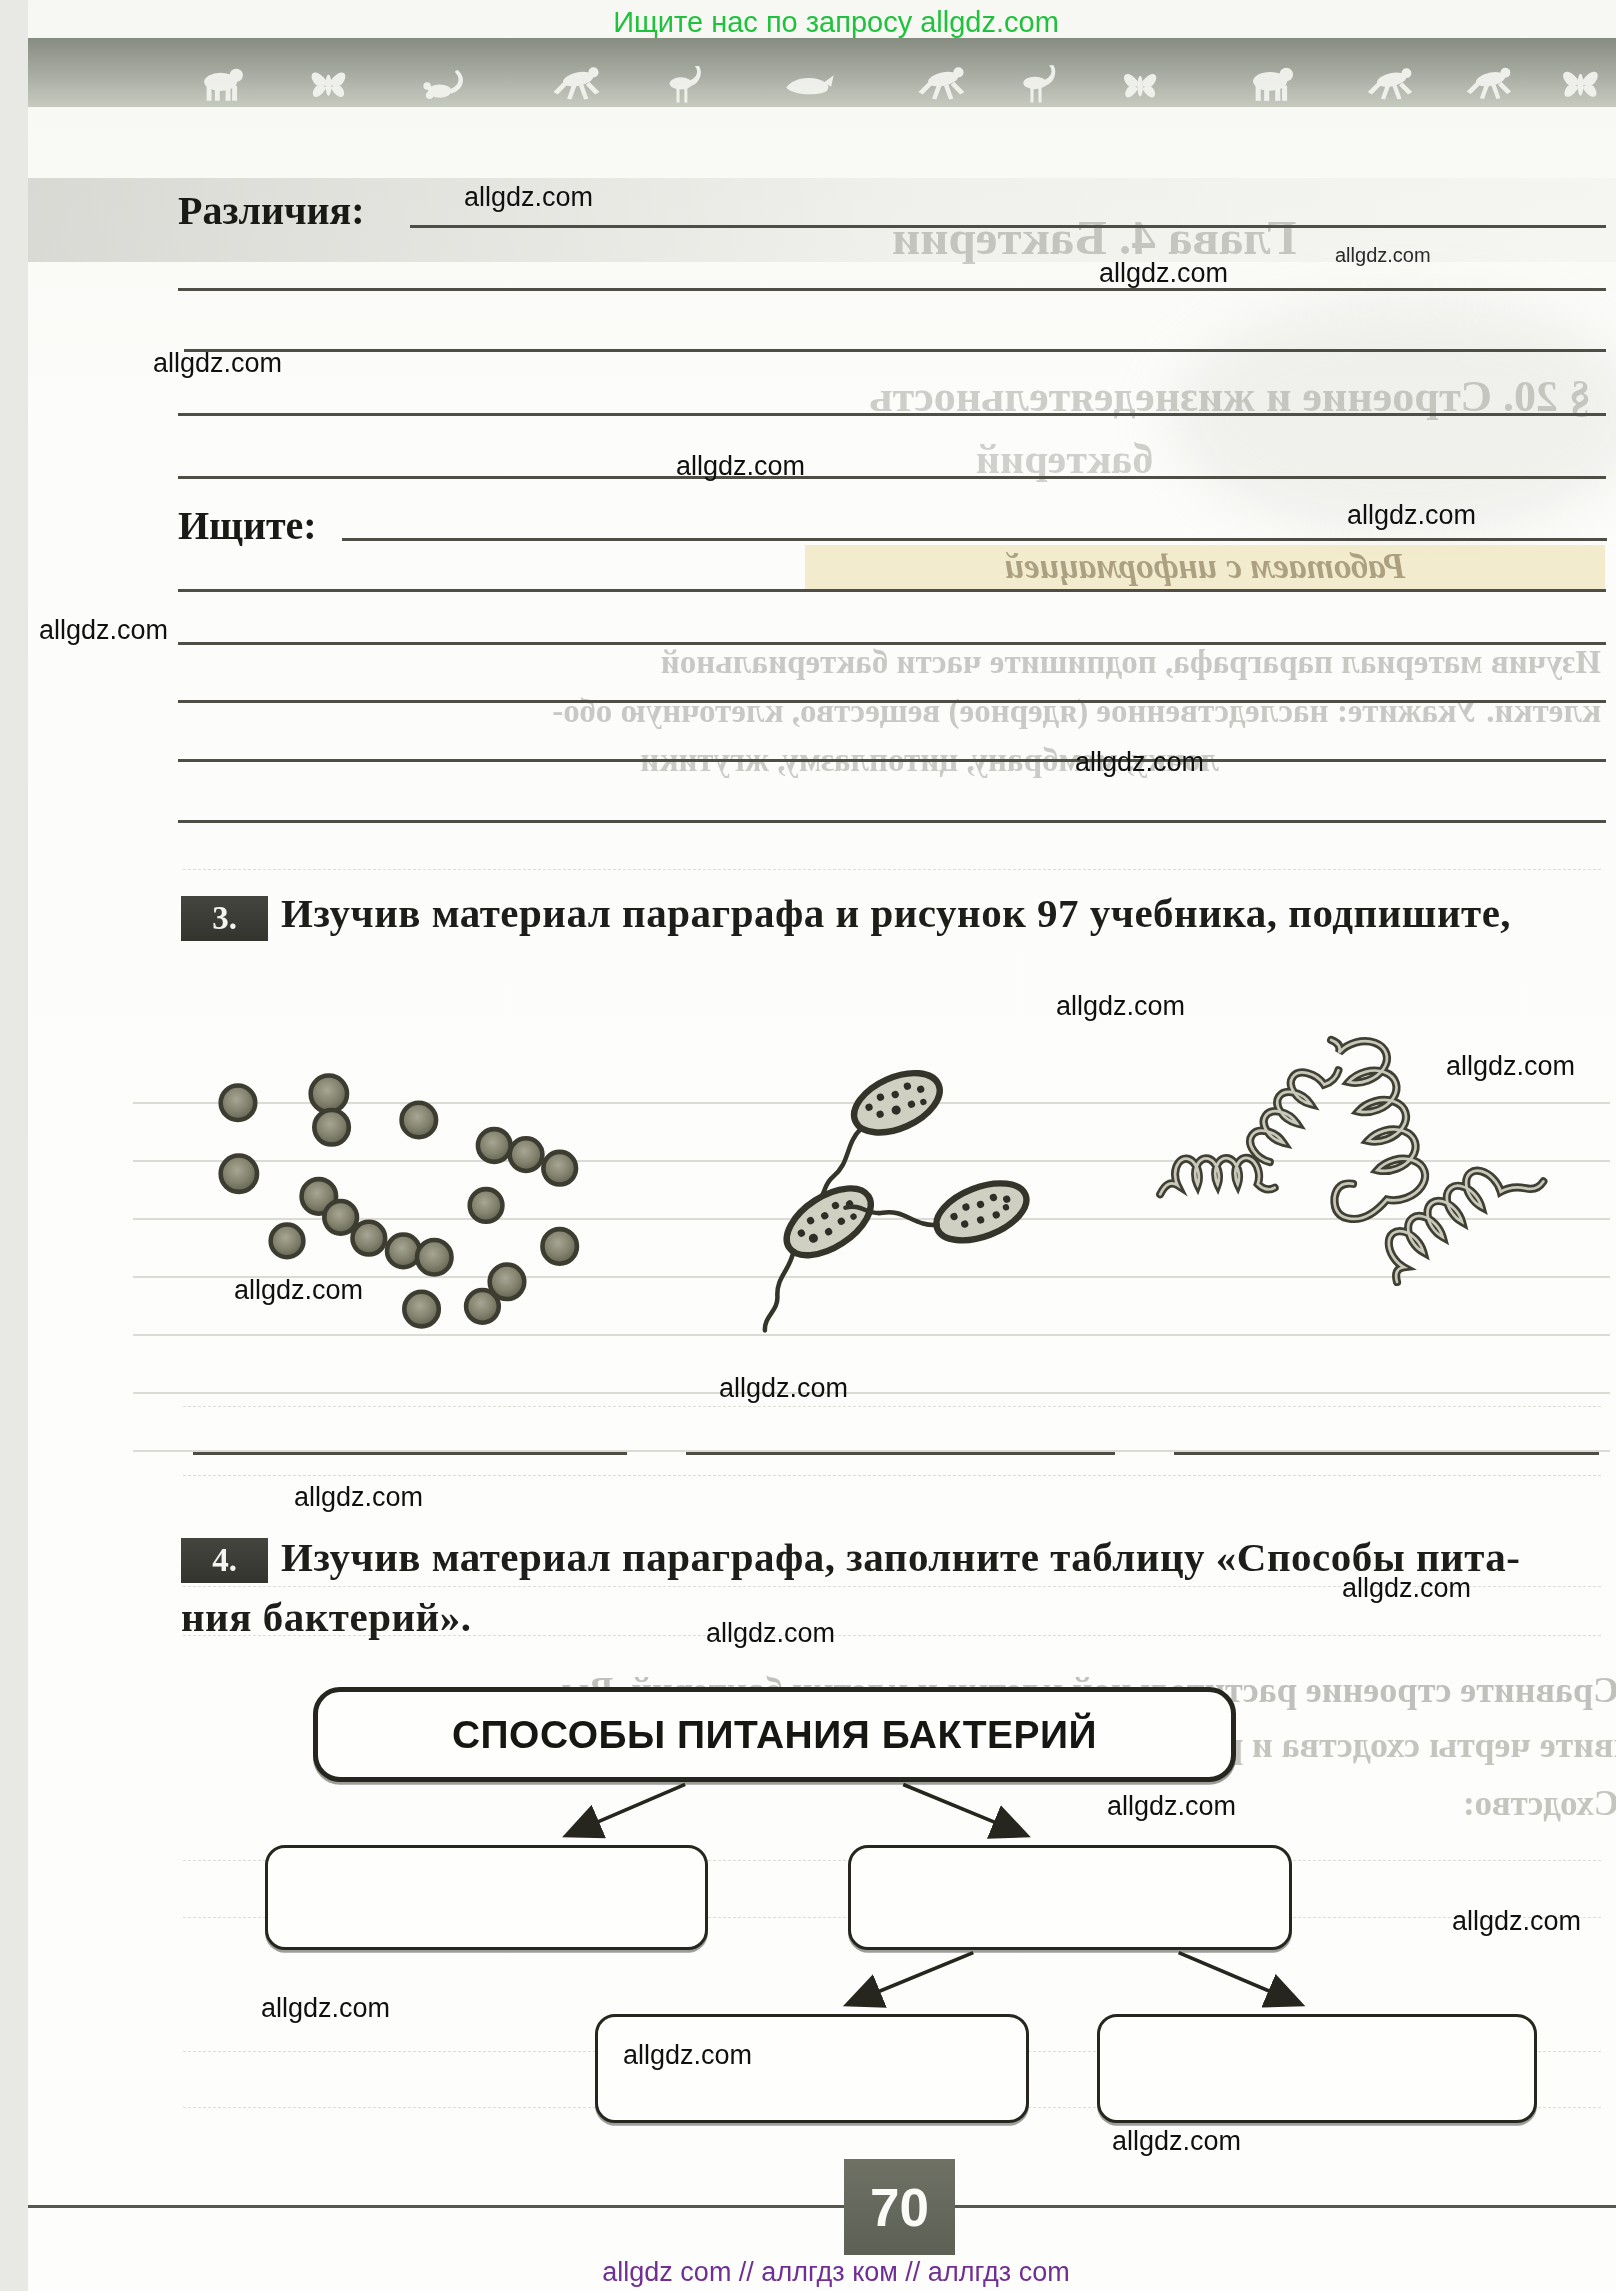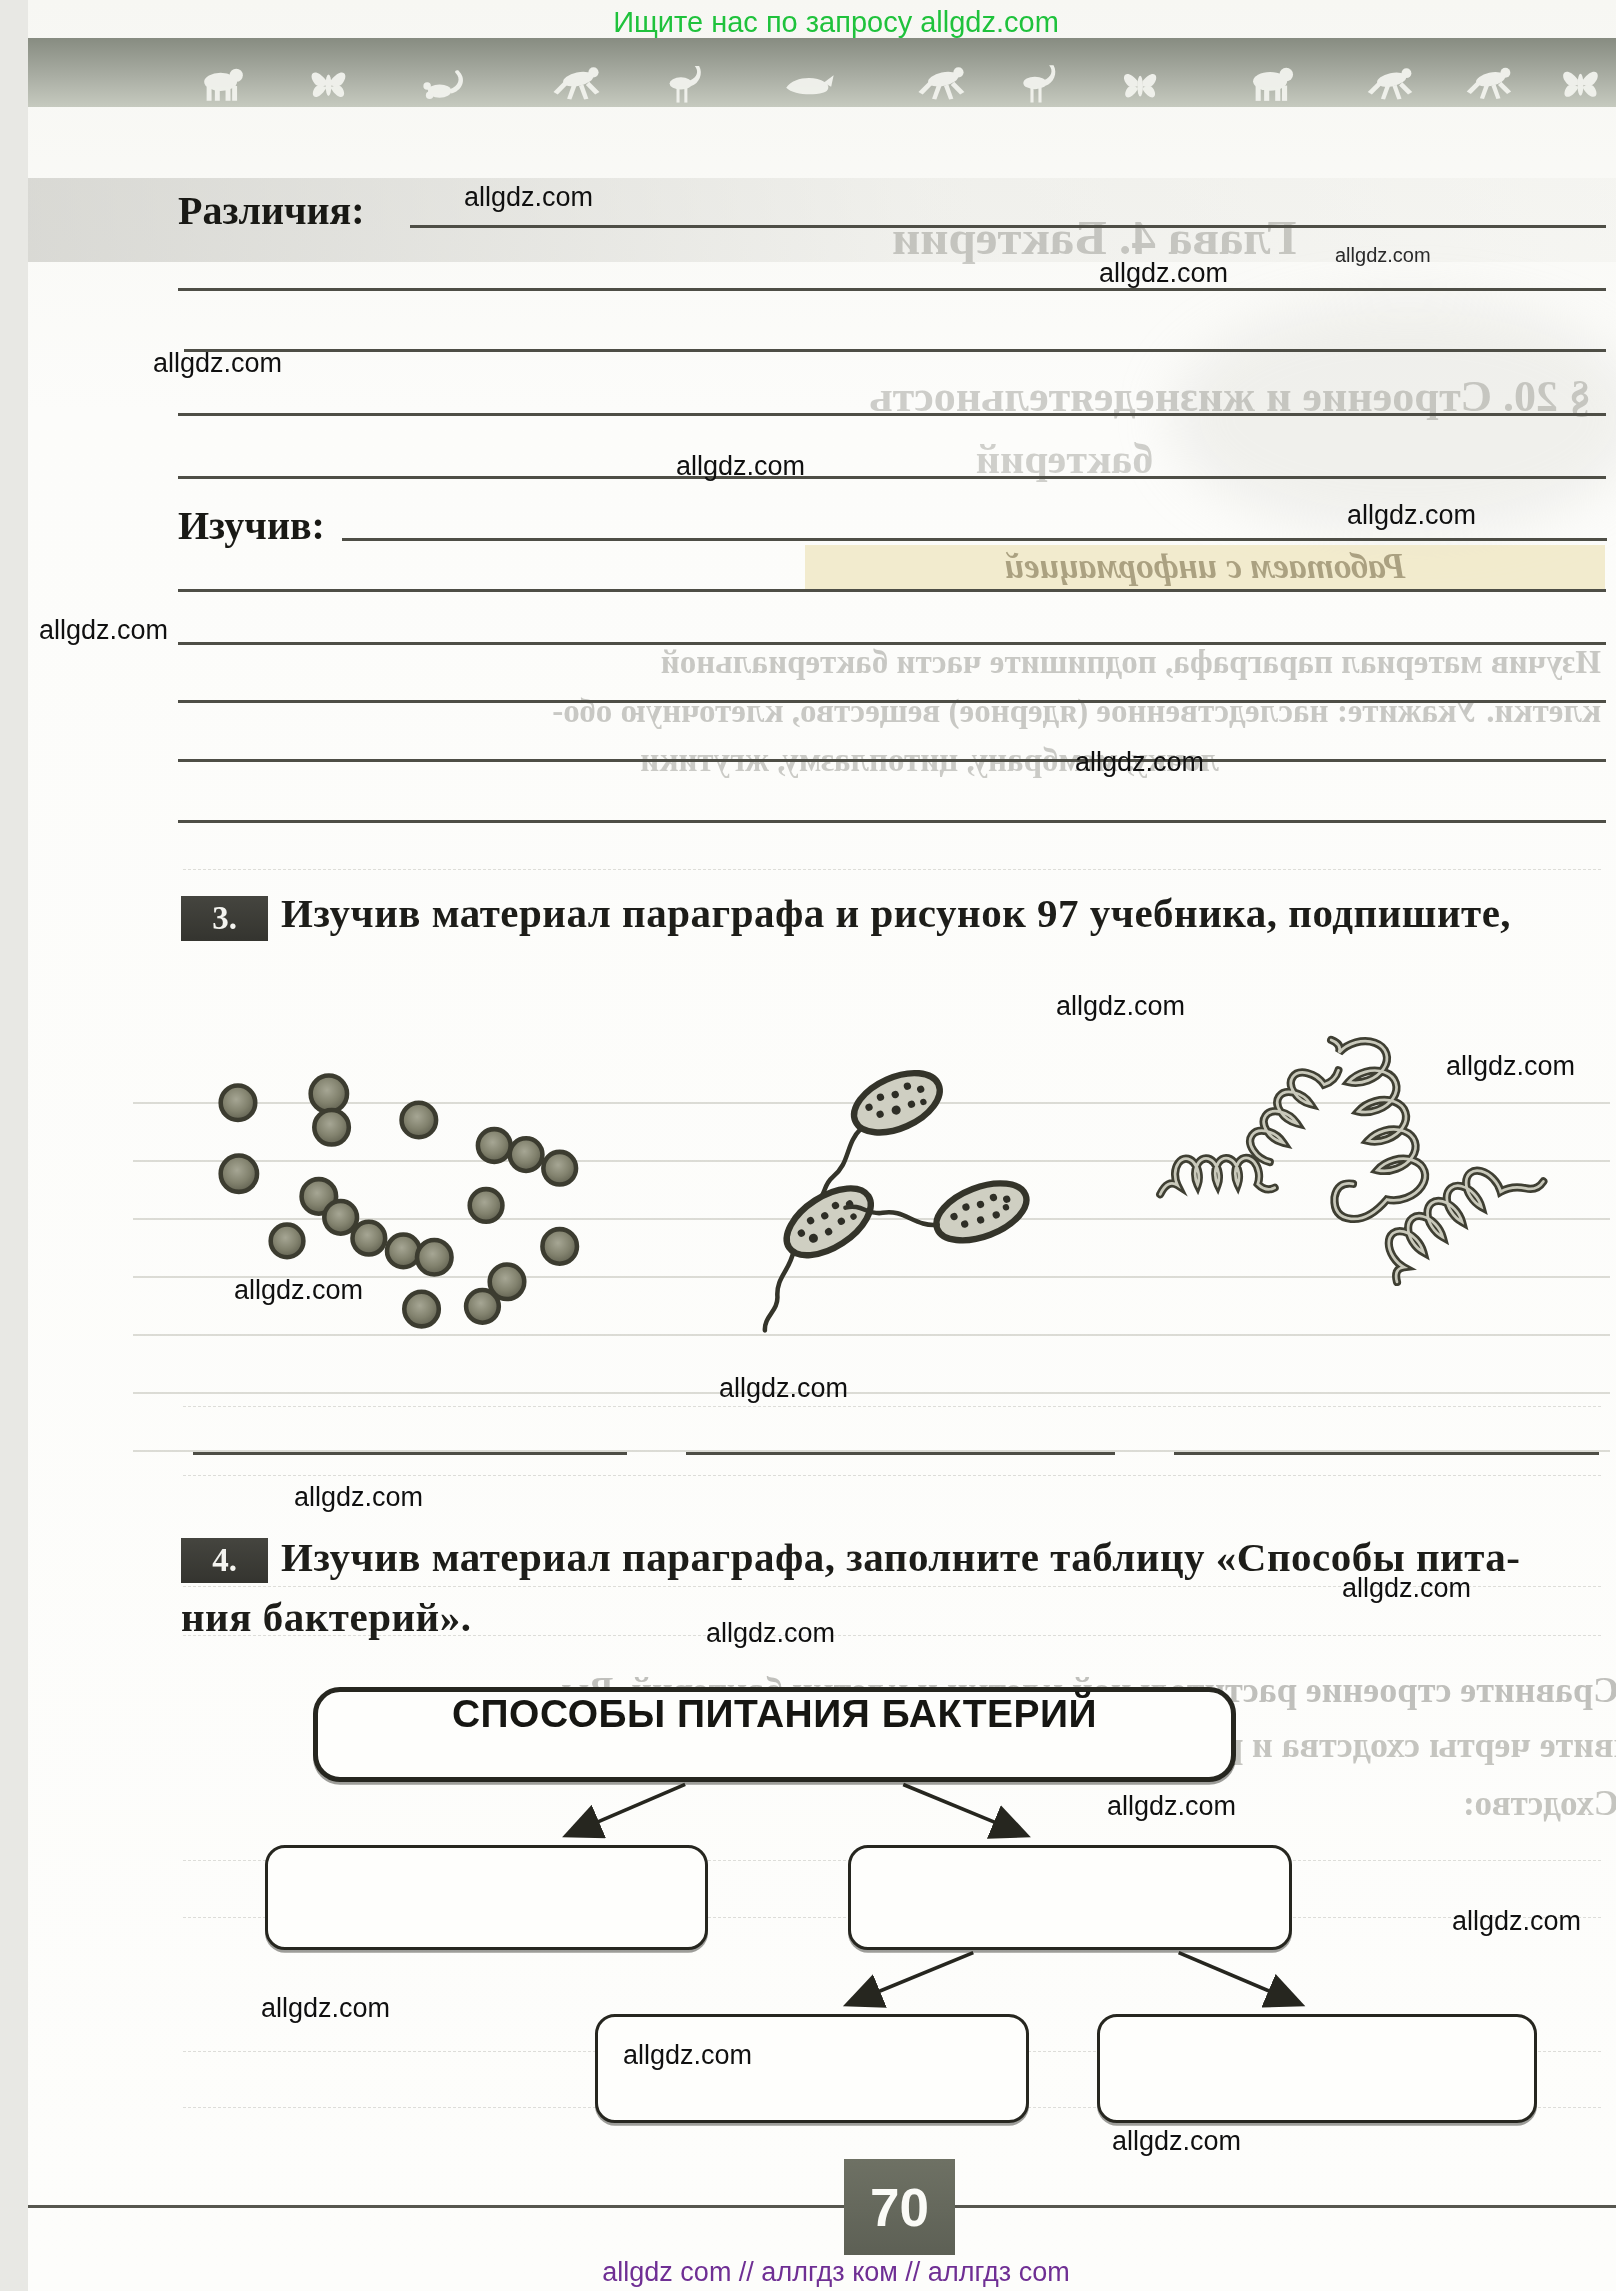--- a/index.html
+++ b/index.html
@@ -29,21 +29,21 @@
   .numbox{position:absolute;width:87px;height:45px;background:linear-gradient(180deg,#45453f,#34342f);
           color:#f4f4f0;display:flex;align-items:center;justify-content:center;
           font-weight:bold;font-size:33px;z-index:3;}
   .tline{position:absolute;font-weight:bold;font-size:41px;color:#1d1d19;letter-spacing:0.5px;
          white-space:nowrap;z-index:3;}
   .ruled{position:absolute;left:105px;top:1046px;width:1477px;height:427px;z-index:0;
          background:repeating-linear-gradient(180deg,transparent 0 56px,rgba(165,165,152,.38) 56px 58px);}
   .art{position:absolute;left:0;top:0;z-index:2;pointer-events:none;}
   .dbox{position:absolute;background:#fefefc;border:3.6px solid #26261f;border-radius:20px;z-index:2;
         box-shadow:0 2.7px 0 rgba(40,40,34,.45);}
-  .dbox.title{border-width:5.5px;border-radius:27px;display:flex;align-items:flex-start;justify-content:center;}
+  .dbox.title{border-width:5.5px;border-radius:27px;display:flex;align-items:center;justify-content:center;}
   .dtitle{font-family:"Liberation Sans",sans-serif;font-weight:bold;font-size:39px;
           letter-spacing:0.5px;color:#161612;}
   .rule{position:absolute;left:0;top:2205px;width:1616px;height:2.7px;background:#57574f;z-index:1;}
   .pagenum{position:absolute;left:816px;top:2159px;width:111px;height:96px;
            background:linear-gradient(180deg,#6e7164,#5d6055);display:flex;align-items:center;
            justify-content:center;z-index:2;}
   .pagenum span{font-family:"Liberation Sans",sans-serif;font-weight:bold;font-size:53px;color:#fbfbf7;}
   .sitefooter{position:absolute;left:0;top:2257px;width:1616px;text-align:center;
               font-family:"Liberation Sans",sans-serif;font-size:27px;z-index:3;}
 </style>
@@ -139,21 +139,21 @@
   <div class="bleedrow" style="left:155px;top:1917px;width:1418px"></div>
   <div class="bleedrow" style="left:155px;top:2051px;width:1418px"></div>
   <div class="bleedrow" style="left:155px;top:2107px;width:1418px"></div>
 
   <div class="label" style="left:150px;top:187px">Различия:</div>
   <div class="wline" style="left:382px;top:225px;width:1196px"></div>
   <div class="wline" style="left:150px;top:288px;width:1428px"></div>
   <div class="wline" style="left:156px;top:349px;width:1422px"></div>
   <div class="wline" style="left:150px;top:413px;width:1428px"></div>
   <div class="wline" style="left:150px;top:476px;width:1428px"></div>
-  <div class="label" style="left:150px;top:502px">Изучив:</div>
+  <div class="label" style="left:150px;top:502px">Ищите:</div>
   <div class="wline" style="left:314px;top:538px;width:1265px"></div>
   <div class="wline" style="left:150px;top:589px;width:1428px"></div>
   <div class="wline" style="left:150px;top:642px;width:1428px"></div>
   <div class="wline" style="left:150px;top:700px;width:1428px"></div>
   <div class="wline" style="left:150px;top:759px;width:1428px"></div>
   <div class="wline" style="left:150px;top:820px;width:1428px"></div>
 
   <div class="numbox" style="left:153px;top:896px">3.</div>
   <div class="tline" style="left:253px;top:889px">Изучив материал параграфа и рисунок 97 учебника, подпишите,</div>
 

